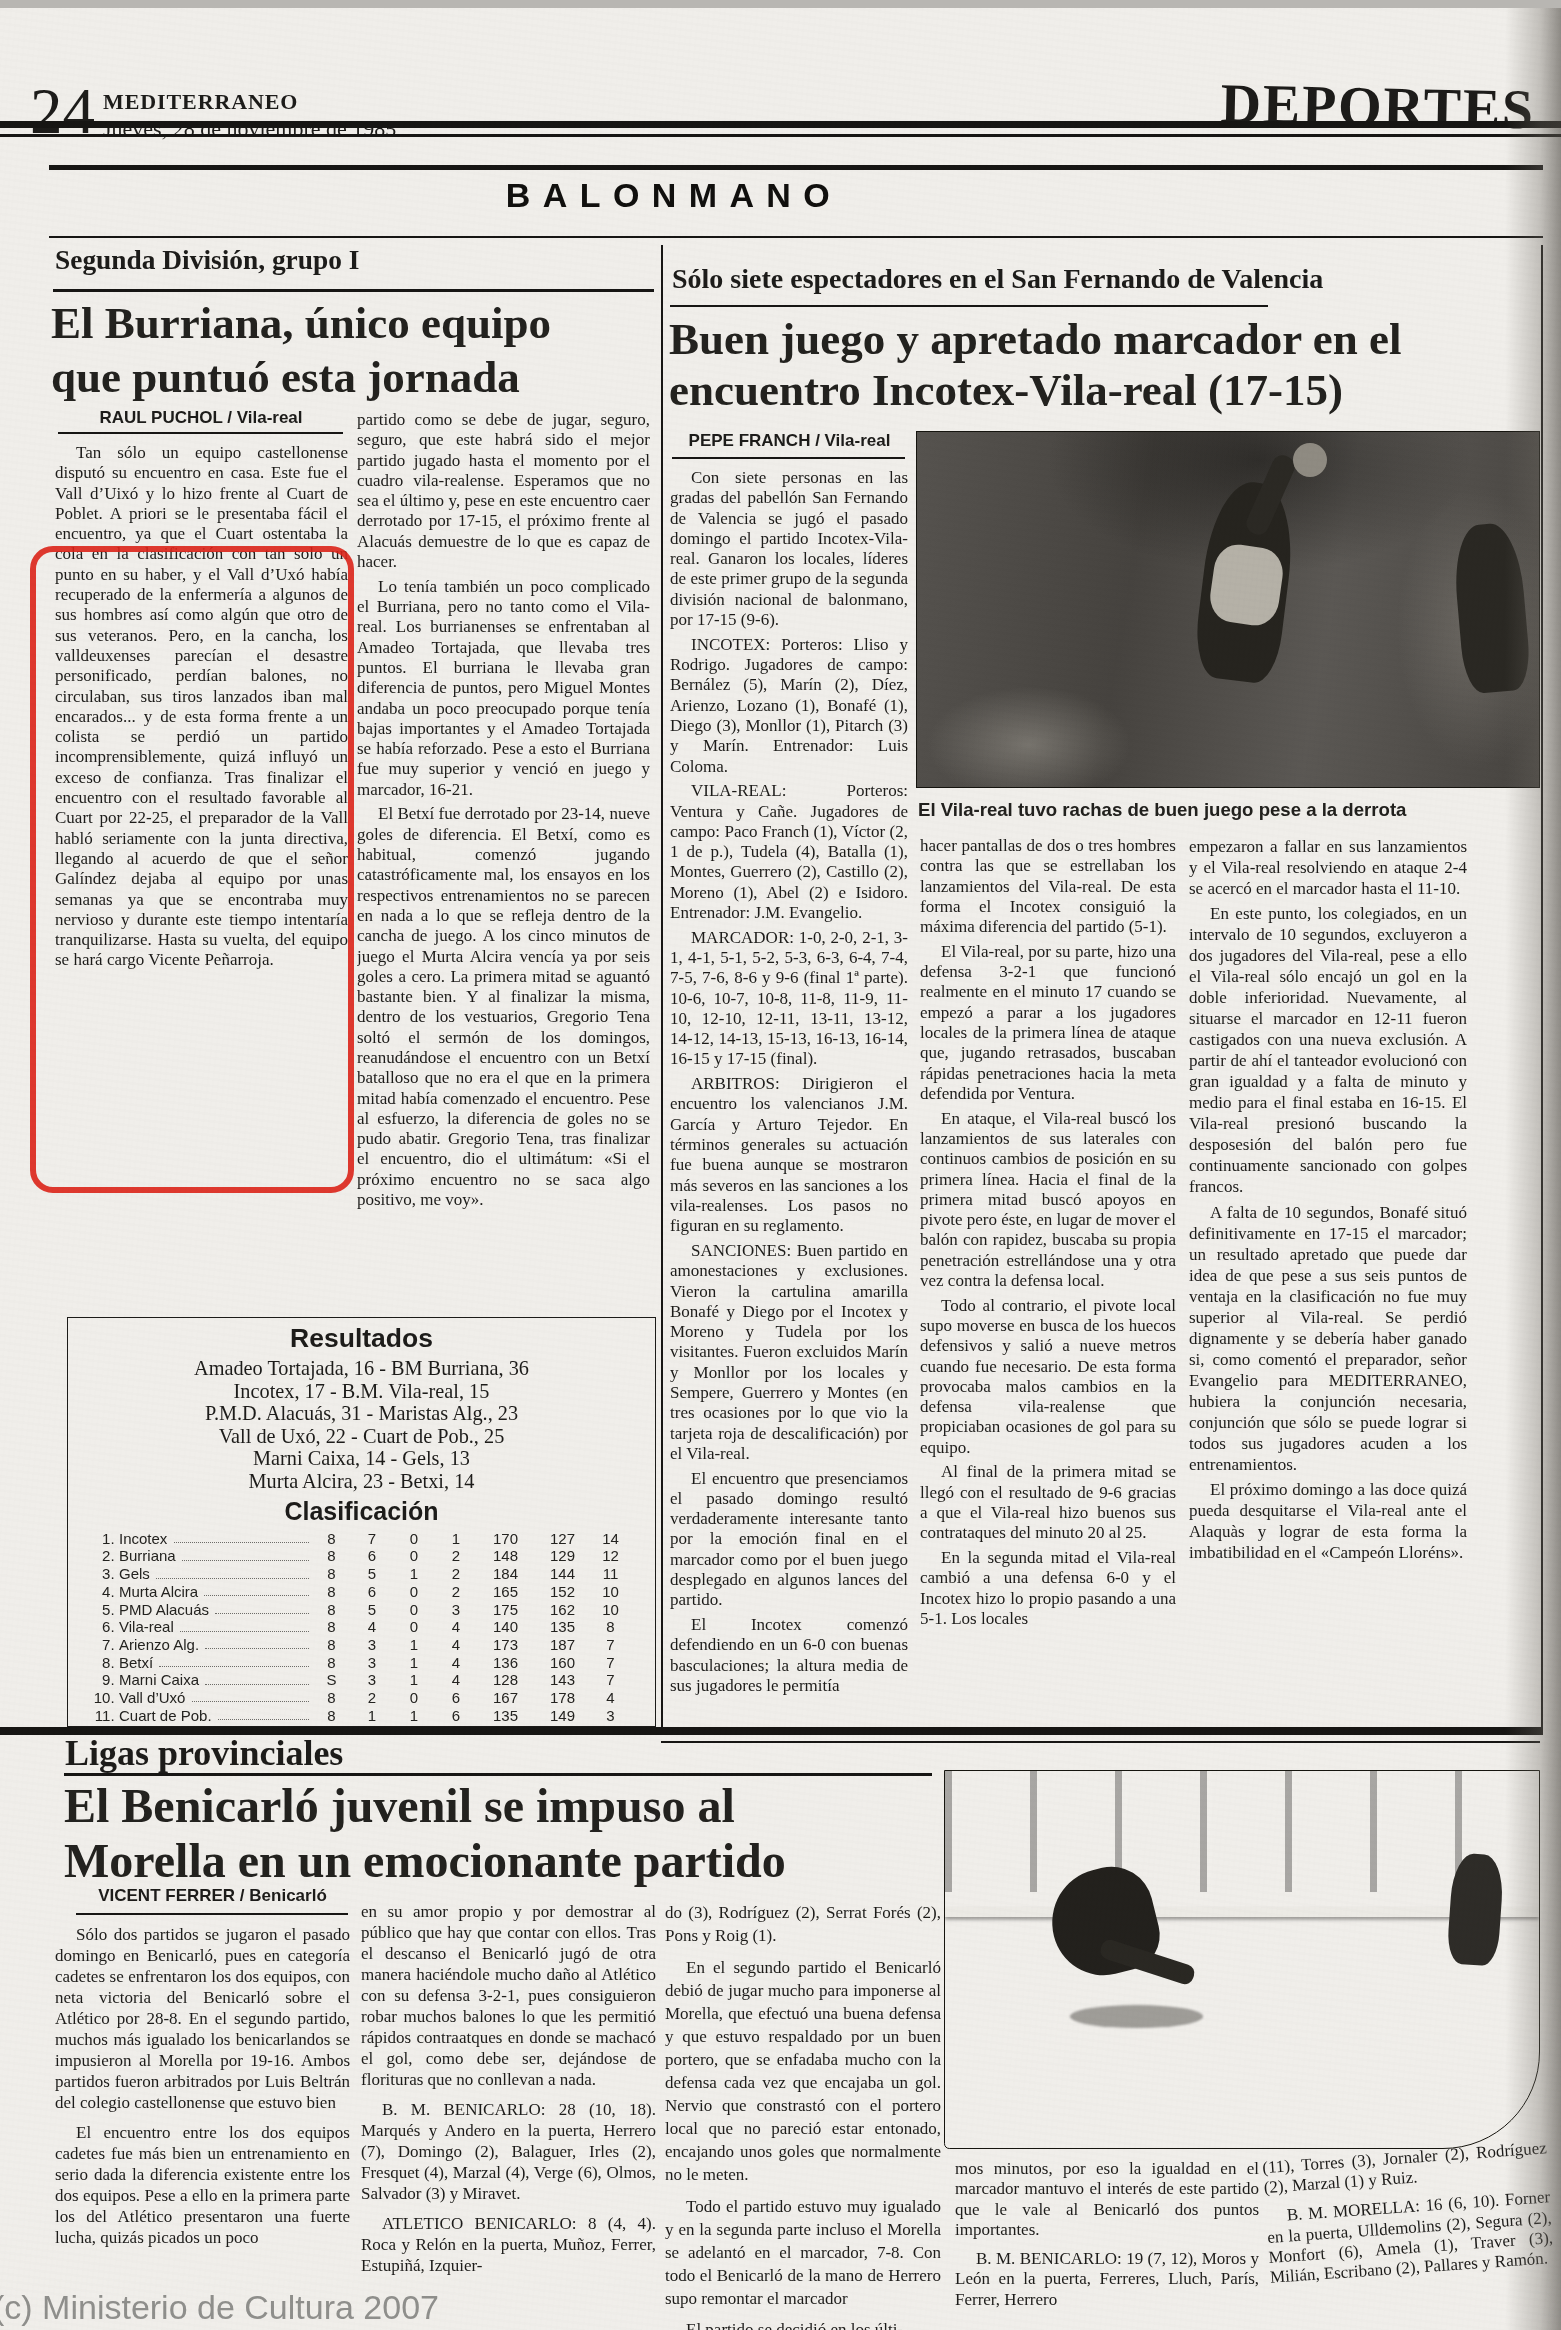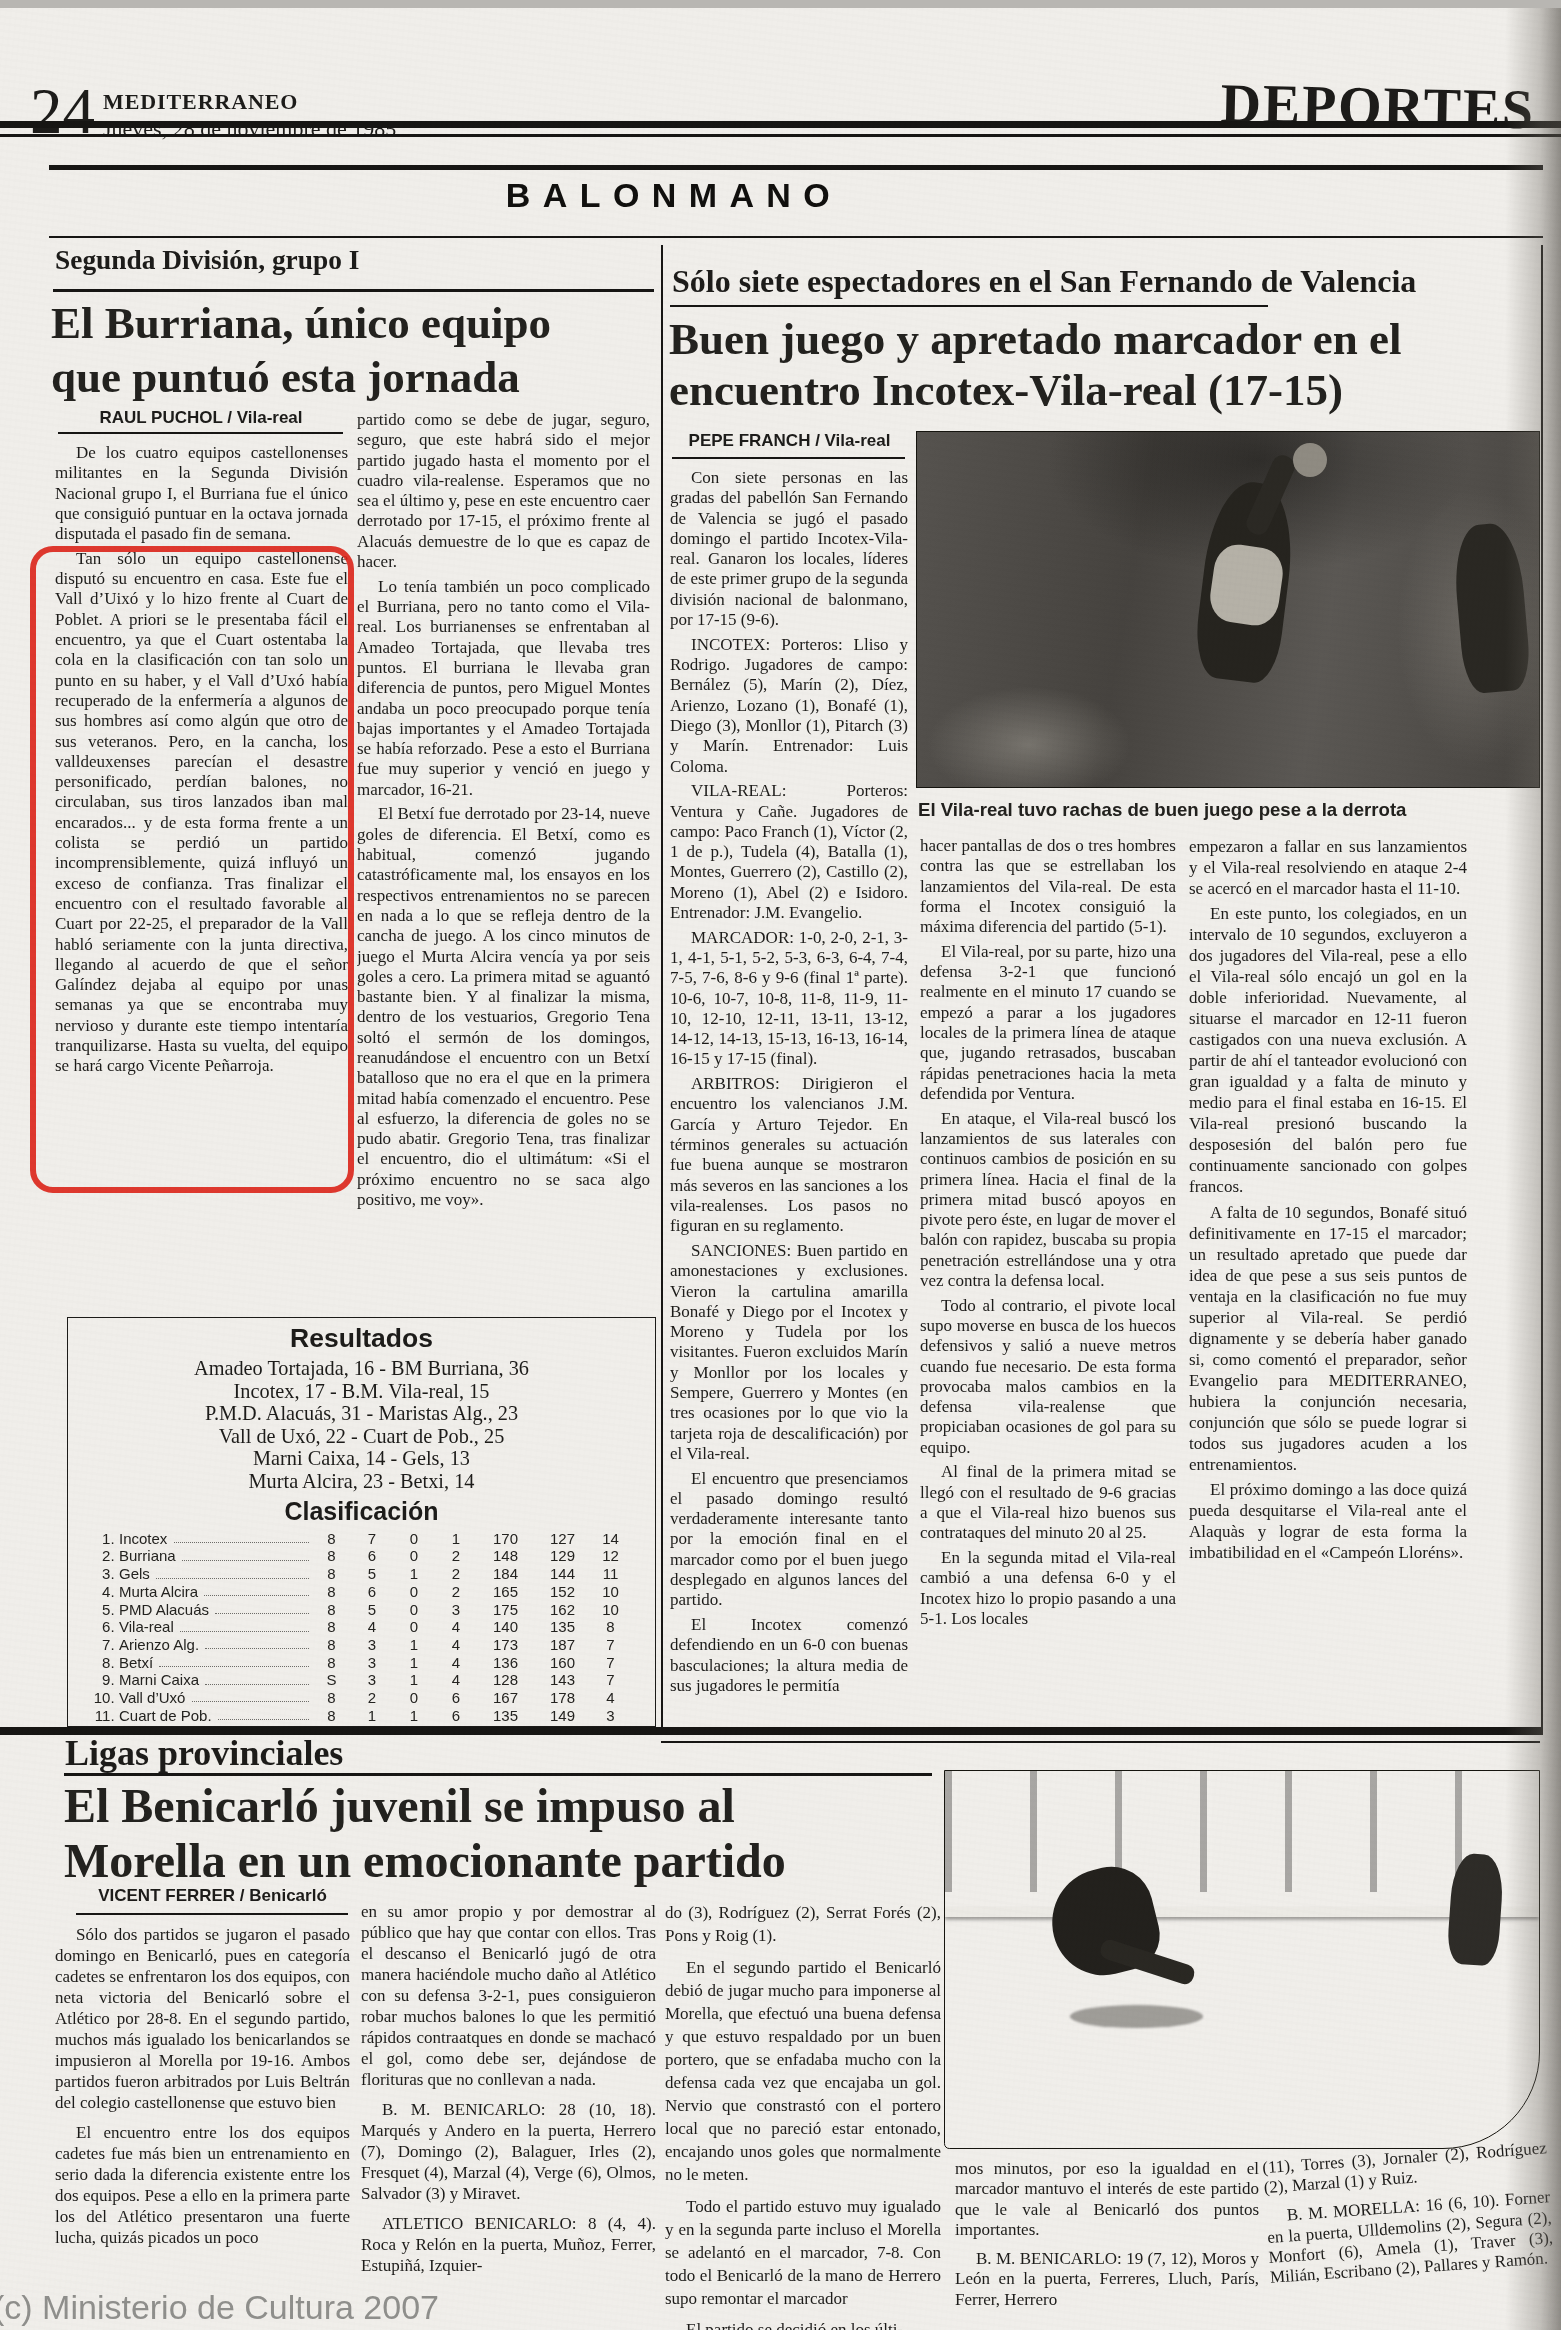--- a/index.html
+++ b/index.html
@@ -47,21 +47,21 @@
     font-family:"Liberation Sans","DejaVu Sans",sans-serif; margin:4.4px 0 3.5px; }
   .c-row { display:grid; grid-template-columns:37px 193px 39px 42px 42px 42px 57px 57px 39px;
     height:17.7px; align-items:center; margin:0 14px;
     font-family:"Liberation Sans","DejaVu Sans",sans-serif; font-size:15px; color:#242320; }
   .c-rank { text-align:right; padding-right:4.4px; }
   .c-team { display:flex; align-items:flex-end; overflow:hidden; }
   .c-dots { flex:1; margin:0 3.5px 3.5px 6.2px; border-bottom:1.8px dotted #6e6d69; height:0.9px; }
   .c-num { text-align:center; }
 
   
-  .a2-kicker { left:672px; top:255px; font-size:32px; font-weight:bold; }
+  .a2-kicker { left:672px; top:255px; font-size:28px; font-weight:bold; }
   .a2-headline { left:669px; top:306px; width:871px; font-size:45px; line-height:51px; }
   .a2-col { font-size:17px; line-height:20.3px; }
   .photo1 { position:absolute; left:916px; top:423px; width:624px; height:357px;
     border:1.8px solid #15140f; overflow:hidden;
     background:
       radial-gradient(141px 80px at 18% 88%, rgba(190,186,176,.38), rgba(190,186,176,0) 72%),
       radial-gradient(106px 186px at 90% 55%, rgba(175,170,160,.30), rgba(175,170,160,0) 75%),
       radial-gradient(265px 141px at 55% 8%, rgba(20,19,17,.55), rgba(20,19,17,0) 80%),
       linear-gradient(100deg,#56534f 0%,#46433f 35%,#5b5854 65%,#474440 100%); }
   .p1-fig { position:absolute; background:#26241f; }
@@ -127,21 +127,20 @@
   <div class="abs a1-kicker">Segunda División, grupo I</div>
   <div class="rule" style="left:53px;top:281px;width:601px;height:2.7px;"></div>
   <div class="headline a1-headline">
     <div>El Burriana, único equipo</div>
     <div>que puntuó esta jornada</div>
   </div>
   <div class="byline" style="left:55px;top:400px;width:292px;">RAUL PUCHOL / Vila-real</div>
   <div class="rule" style="left:58px;top:424px;width:285px;height:1.8px;"></div>
 
   <div class="col a1-col" style="left:55px;top:435px;width:293px;height:876px;">
-    <p>De los cuatro equipos castellonenses militantes en la Segunda División Nacional grupo I, el Burriana fue el único que consiguió puntuar en la octava jornada disputada el pasado fin de semana.</p>
     <p>Tan sólo un equipo castellonense disputó su encuentro en casa. Este fue el Vall d’Uixó y lo hizo frente al Cuart de Poblet. A priori se le presentaba fácil el encuentro, ya que el Cuart ostentaba la cola en la clasificación con tan solo un punto en su haber, y el Vall d’Uxó había recuperado de la enfermería a algunos de sus hombres así como algún que otro de sus veteranos. Pero, en la cancha, los valldeuxenses parecían el desastre personificado, perdían balones, no circulaban, sus tiros lanzados iban mal encarados... y de esta forma frente a un colista se perdió un partido incomprensiblemente, quizá influyó un exceso de confianza. Tras finalizar el encuentro con el resultado favorable al Cuart por 22-25, el preparador de la Vall habló seriamente con la junta directiva, llegando al acuerdo de que el señor Galíndez dejaba al equipo por unas semanas ya que se encontraba muy nervioso y durante este tiempo intentaría tranquilizarse. Hasta su vuelta, del equipo se hará cargo Vicente Peñarroja.</p>
   </div>
   <div class="col a1-col" style="left:357px;top:402px;width:293px;height:906px;">
     <p class="noindent">partido como se debe de jugar, seguro, seguro, que este habrá sido el mejor partido jugado hasta el momento por el cuadro vila-realense. Esperamos que no sea el último y, pese en este encuentro caer derrotado por 17-15, el próximo frente al Alacuás demuestre de lo que es capaz de hacer.</p>
     <p>Lo tenía también un poco complicado el Burriana, pero no tanto como el Vila-real. Los burrianenses se enfrentaban al Amadeo Tortajada, que llevaba tres puntos. El burriana le llevaba gran diferencia de puntos, pero Miguel Montes andaba un poco preocupado porque tenía bajas importantes y el Amadeo Tortajada se había reforzado. Pese a esto el Burriana fue muy superior y venció en juego y marcador, 16-21.</p>
     <p>El Betxí fue derrotado por 23-14, nueve goles de diferencia. El Betxí, como es habitual, comenzó jugando catastróficamente mal, los ensayos en los respectivos entrenamientos no se parecen en nada a lo que se refleja dentro de la cancha de juego. A los cinco minutos de juego el Murta Alcira vencía ya por seis goles a cero. La primera mitad se aguantó bastante bien. Y al finalizar la misma, dentro de los vestuarios, Gregorio Tena soltó el sermón de los domingos, reanudándose el encuentro con un Betxí batalloso que no era el que en la primera mitad había comenzado el encuentro. Pese al esfuerzo, la diferencia de goles no se pudo abatir. Gregorio Tena, tras finalizar el encuentro, dio el ultimátum: «Si el próximo encuentro no se saca algo positivo, me voy».</p>
   </div>
 
   <div class="red-box"></div>
 

